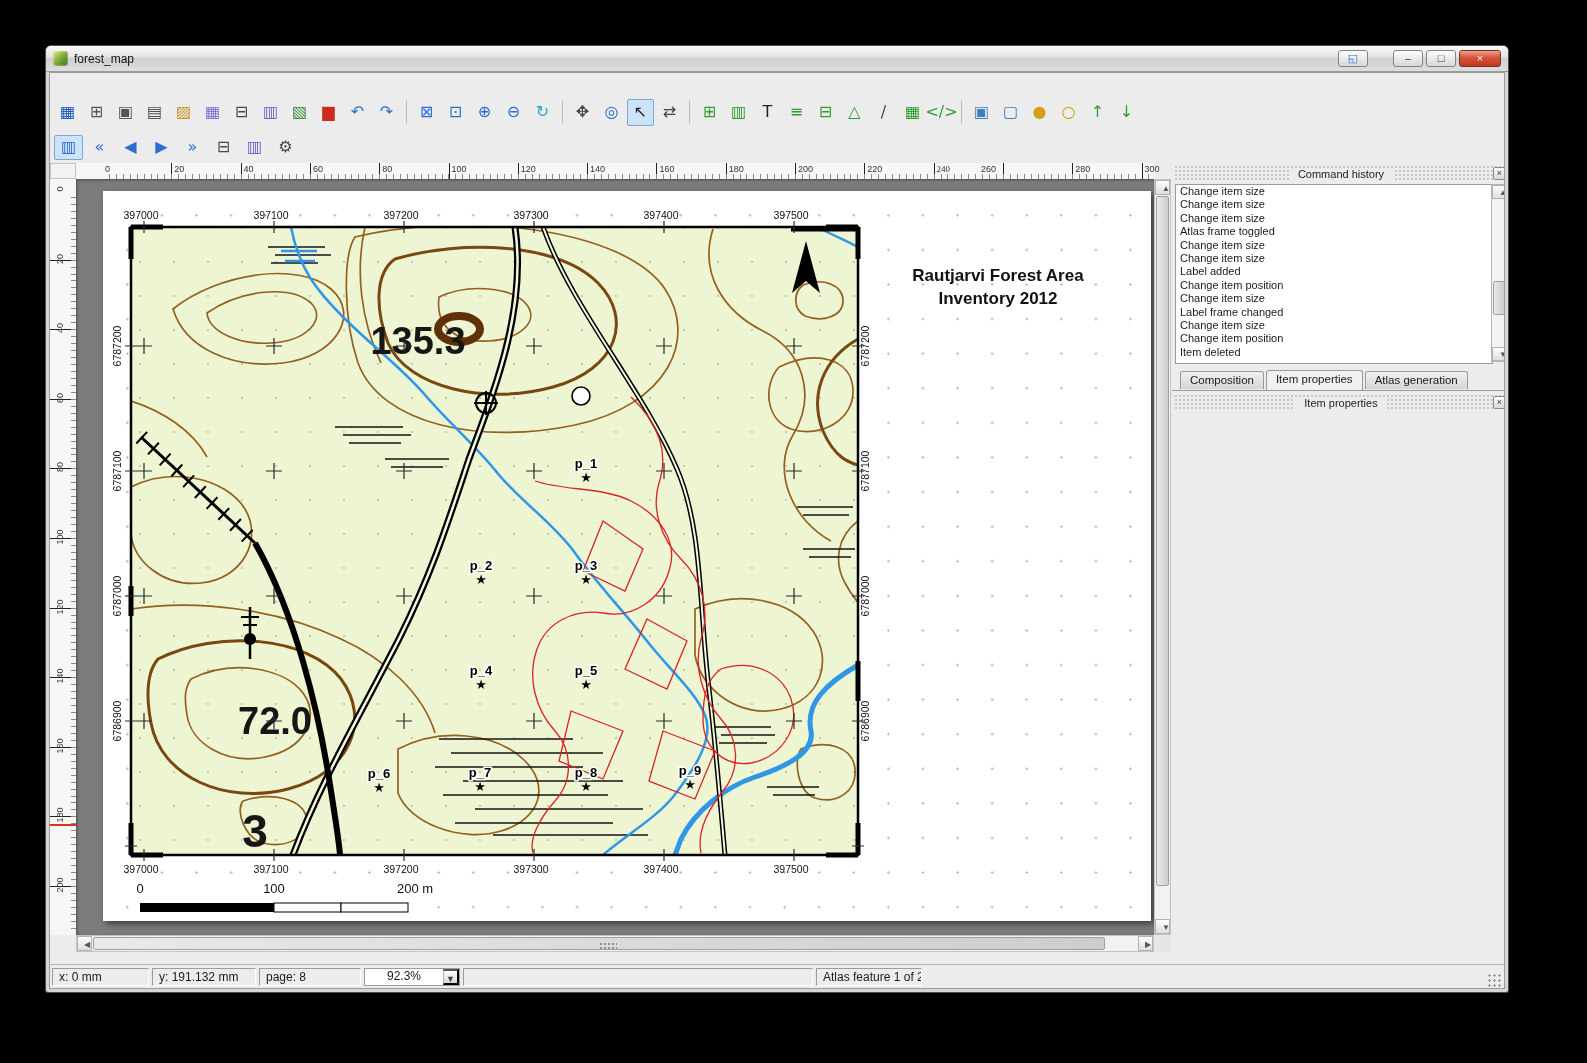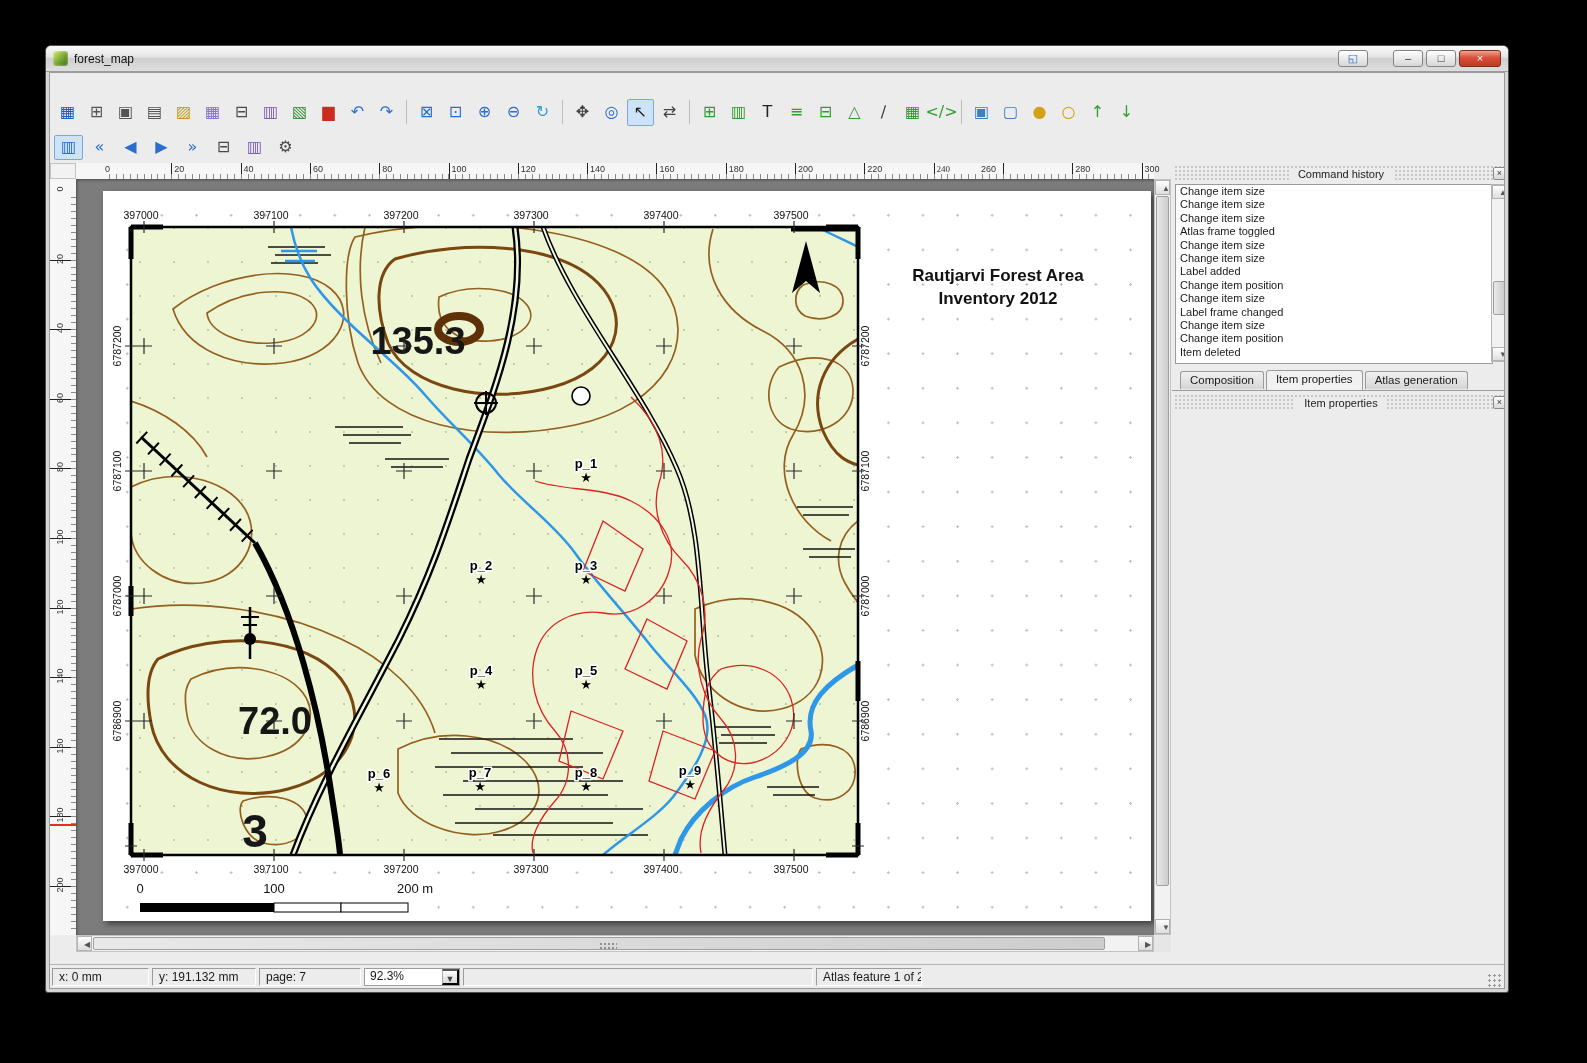--- a/index.html
+++ b/index.html
@@ -107,21 +107,21 @@
   .hdr2{top:231px;}
   .panel-empty{position:absolute;left:2px;right:2px;top:250px;bottom:2px;background:#ececec;}
 
   
   .statusbar{position:absolute;left:0;right:0;bottom:0;height:24px;background:#ececec;border-top:1px solid #b5b5b5;
         display:flex;align-items:center;gap:3px;padding:0 2px;font-size:12px;box-sizing:border-box;}
   .sb-field{height:18px;line-height:17px;padding:0 6px;border:1px solid;border-color:#9c9c9c #fff #fff #9c9c9c;
         background:#ececec;box-sizing:border-box;white-space:nowrap;overflow:hidden;}
   .sb-x{width:97px;} .sb-y{width:104px;} .sb-page{width:102px;}
   .sb-combo{width:96px;background:#fff;display:flex;align-items:center;padding:0;border-color:#9c9c9c;}
-  .sb-combo .combo-text{flex:1;padding:0 5px;}
+  .sb-combo .combo-text{flex:1;padding:0 22px;}
   .combo-arrow{width:17px;height:16px;border-left:1px solid #adadad;background:linear-gradient(#fdfdfd,#d8d8d8);
         font-size:9px;line-height:16px;text-align:center;color:#444;padding:0;}
   .sb-progress{width:350px;} .sb-atlas{width:106px;}
   .sb-fill{flex:1;}
   .grip{width:15px;height:15px;align-self:flex-end;
         background:radial-gradient(circle,#9a9a9a 1.2px,transparent 1.4px);background-size:5px 5px;background-position:bottom right;}
 
   
   .coord{font-size:10.5px;fill:#111;font-family:"Liberation Sans",sans-serif;}
   .maptitle{font-size:17px;font-weight:bold;fill:#111;}
@@ -544,21 +544,21 @@
           <span class="ph-title">Item properties</span>
           <button class="ph-close">×</button>
         </div>
         <div class="panel-empty"></div>
       </div>
     </div>
 
     <div class="statusbar">
       <div class="sb-field sb-x">x: 0 mm</div>
       <div class="sb-field sb-y">y: 191.132 mm</div>
-      <div class="sb-field sb-page">page: 7</div>
+      <div class="sb-field sb-page">page: 8</div>
       <div class="sb-field sb-combo">
         <span class="combo-text">92.3%</span>
         <button class="combo-arrow">▼</button>
       </div>
       <div class="sb-field sb-progress"></div>
       <div class="sb-field sb-atlas">Atlas feature 1 of 21</div>
       <div class="sb-fill"></div>
       <div class="grip"></div>
     </div>
 

